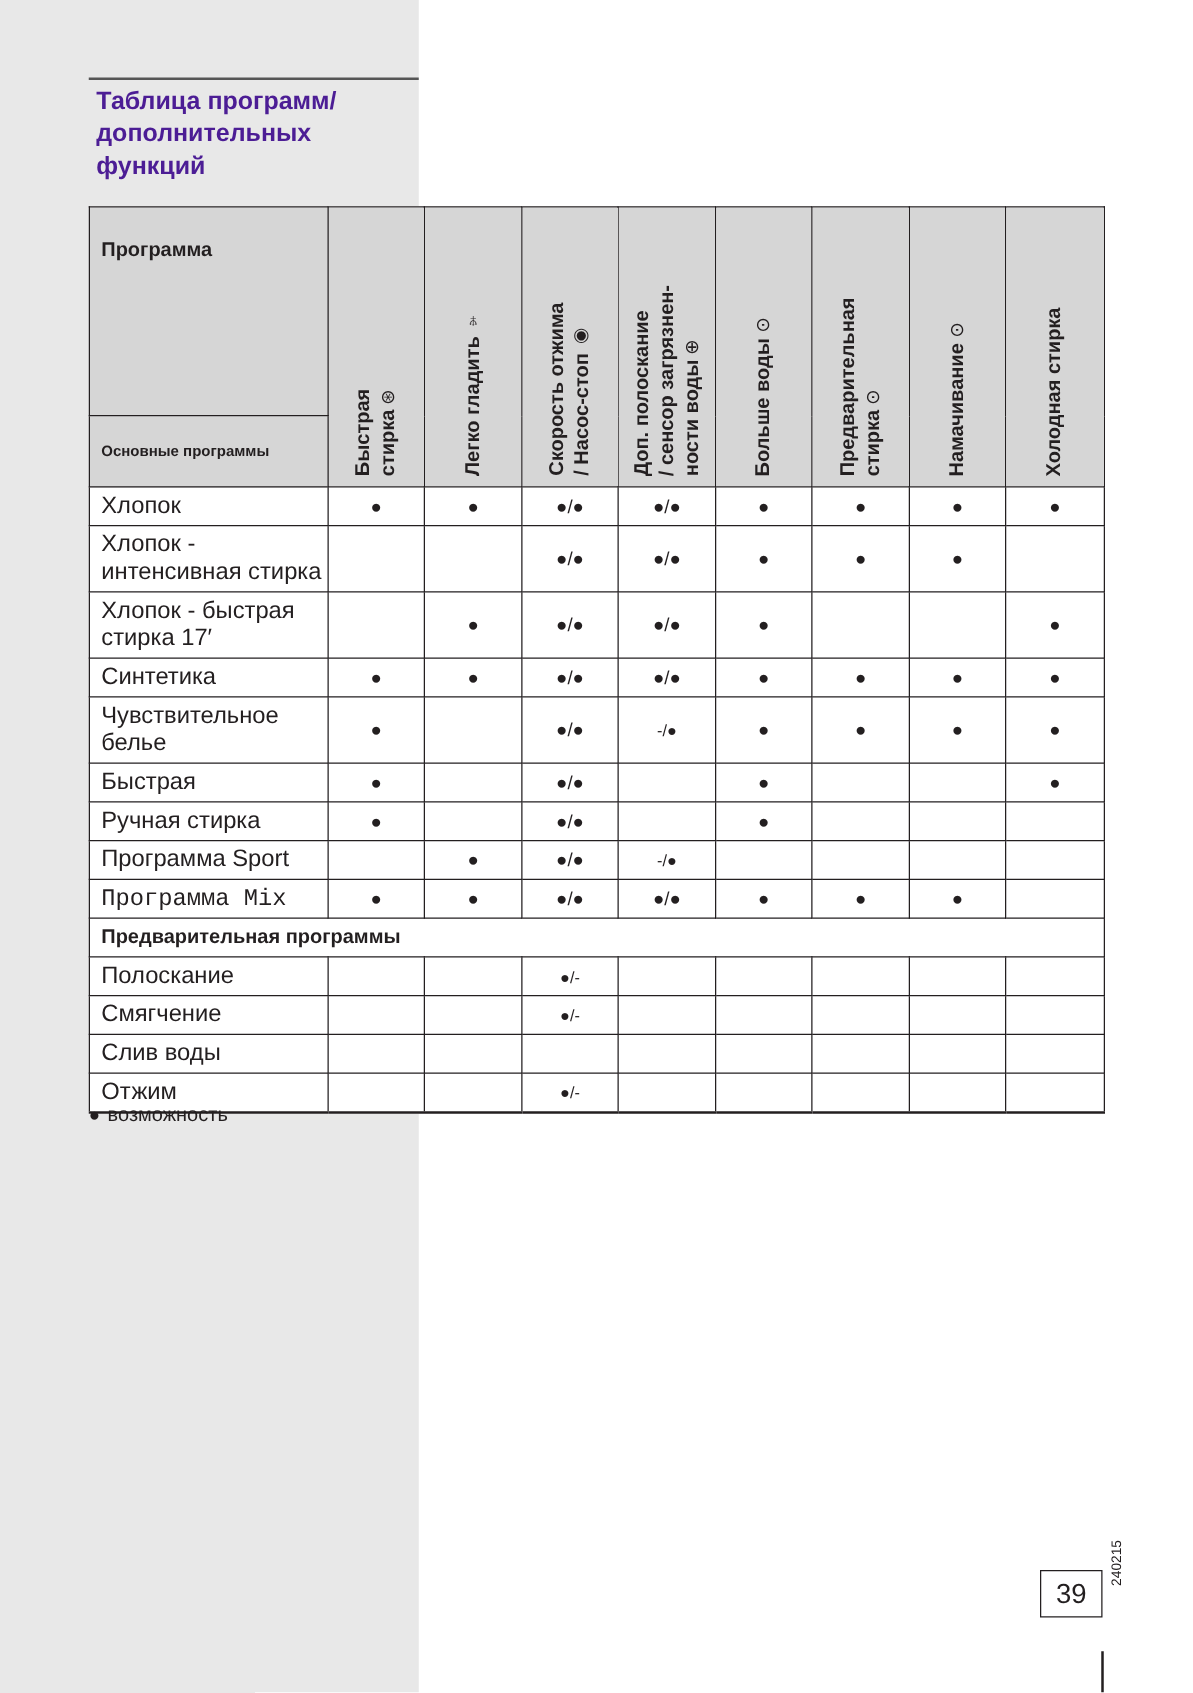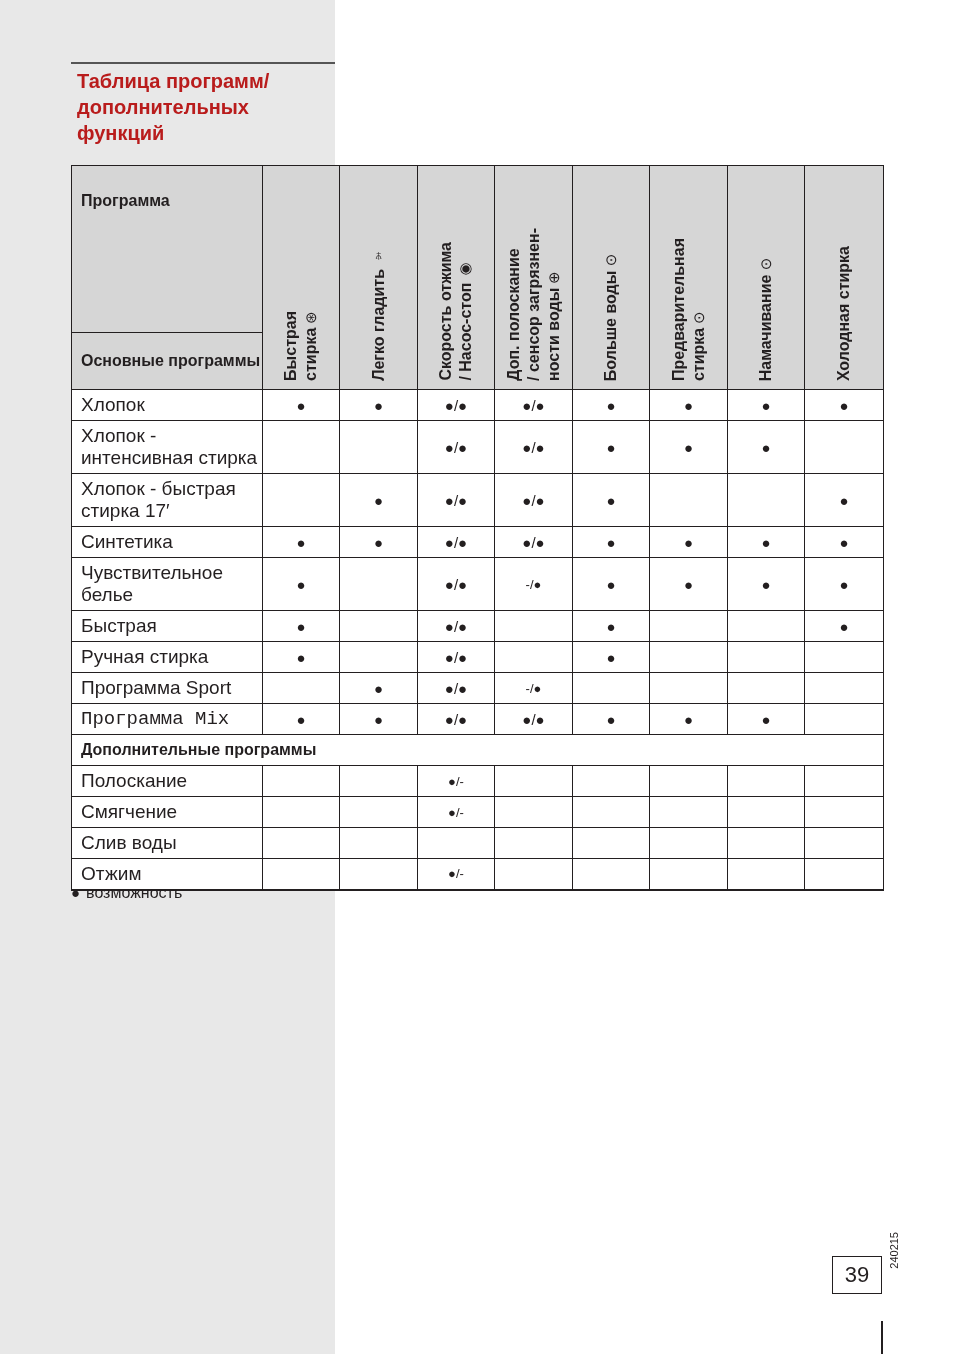--- a/index.html
+++ b/index.html
@@ -5,33 +5,33 @@
   html, body { margin:0; padding:0; }
   body {
     width:954px; height:1354px; position:relative; overflow:hidden;
     background:#ffffff;
     font-family:"Liberation Sans", sans-serif; color:#231f20;
   }
   .side-band { position:absolute; left:0; top:0; width:335px; height:1354px; background:#e8e8e8; }
   .title-rule { position:absolute; left:71px; top:62px; width:264px; height:2px; background:#555; }
   .title {
     position:absolute; left:77px; top:68px; width:250px;
-    font-weight:bold; font-size:20px; line-height:26px; color:#b91c1c;
+    font-weight:bold; font-size:20px; line-height:26px; color:#4c1d95;
   }
   table.prog {
     position:absolute; left:71px; top:165px; width:812px;
     border-collapse:collapse; table-layout:fixed; background:#fff;
     font-size:16px;
   }
   table.prog td, table.prog th {
     border:1.5px solid #231f20; padding:0;
   }
   table.prog th { background:#d6d6d6; font-weight:bold; }
   .hdr-top { height:140px; vertical-align:top; text-align:left; padding:26px 0 0 9px !important; font-size:16px; }
-  .hdr-bottom { height:56px; text-align:left; padding:0 0 0 9px !important; font-size:16px; line-height:22px; vertical-align:middle; }
+  .hdr-bottom { height:56px; text-align:left; padding:0 0 0 9px !important; font-size:12px; line-height:22px; vertical-align:middle; }
   .vhead { position:relative; height:198px; }
   .vtext {
     position:absolute; left:50%; bottom:8px;
     writing-mode:vertical-rl; transform:translateX(-50%) rotate(180deg);
     font-size:16px; line-height:20px; font-weight:bold; white-space:pre-line; text-align:left;
   }
   .vicon { display:inline-block; font-weight:normal; font-size:15px; }
   td.name { padding-left:9px !important; text-align:left; line-height:22px; font-size:19px; }
   td.mark { text-align:center; vertical-align:middle; font-size:15px; }
   td.mark.small { font-size:13px; }
@@ -207,21 +207,21 @@
         <td class="mark">●/●</td>
         <td class="mark">●/●</td>
         <td class="mark">●</td>
         <td class="mark">●</td>
         <td class="mark">●</td>
         <td class="mark"></td>
       </tr>
     </tbody>
   <tbody>
     <tr class="sec">
-      <td colspan="9">Дополнительные программы</td>
+      <td colspan="9">Предварительная программы</td>
     </tr>
   </tbody>
   <tbody id="add-body">
       <tr class="r1">
         <td class="name" style="white-space: pre-line; margin-top: 44px;">Полоскание</td>
         <td class="mark"></td>
         <td class="mark"></td>
         <td class="mark small">●/-</td>
         <td class="mark"></td>
         <td class="mark"></td>

